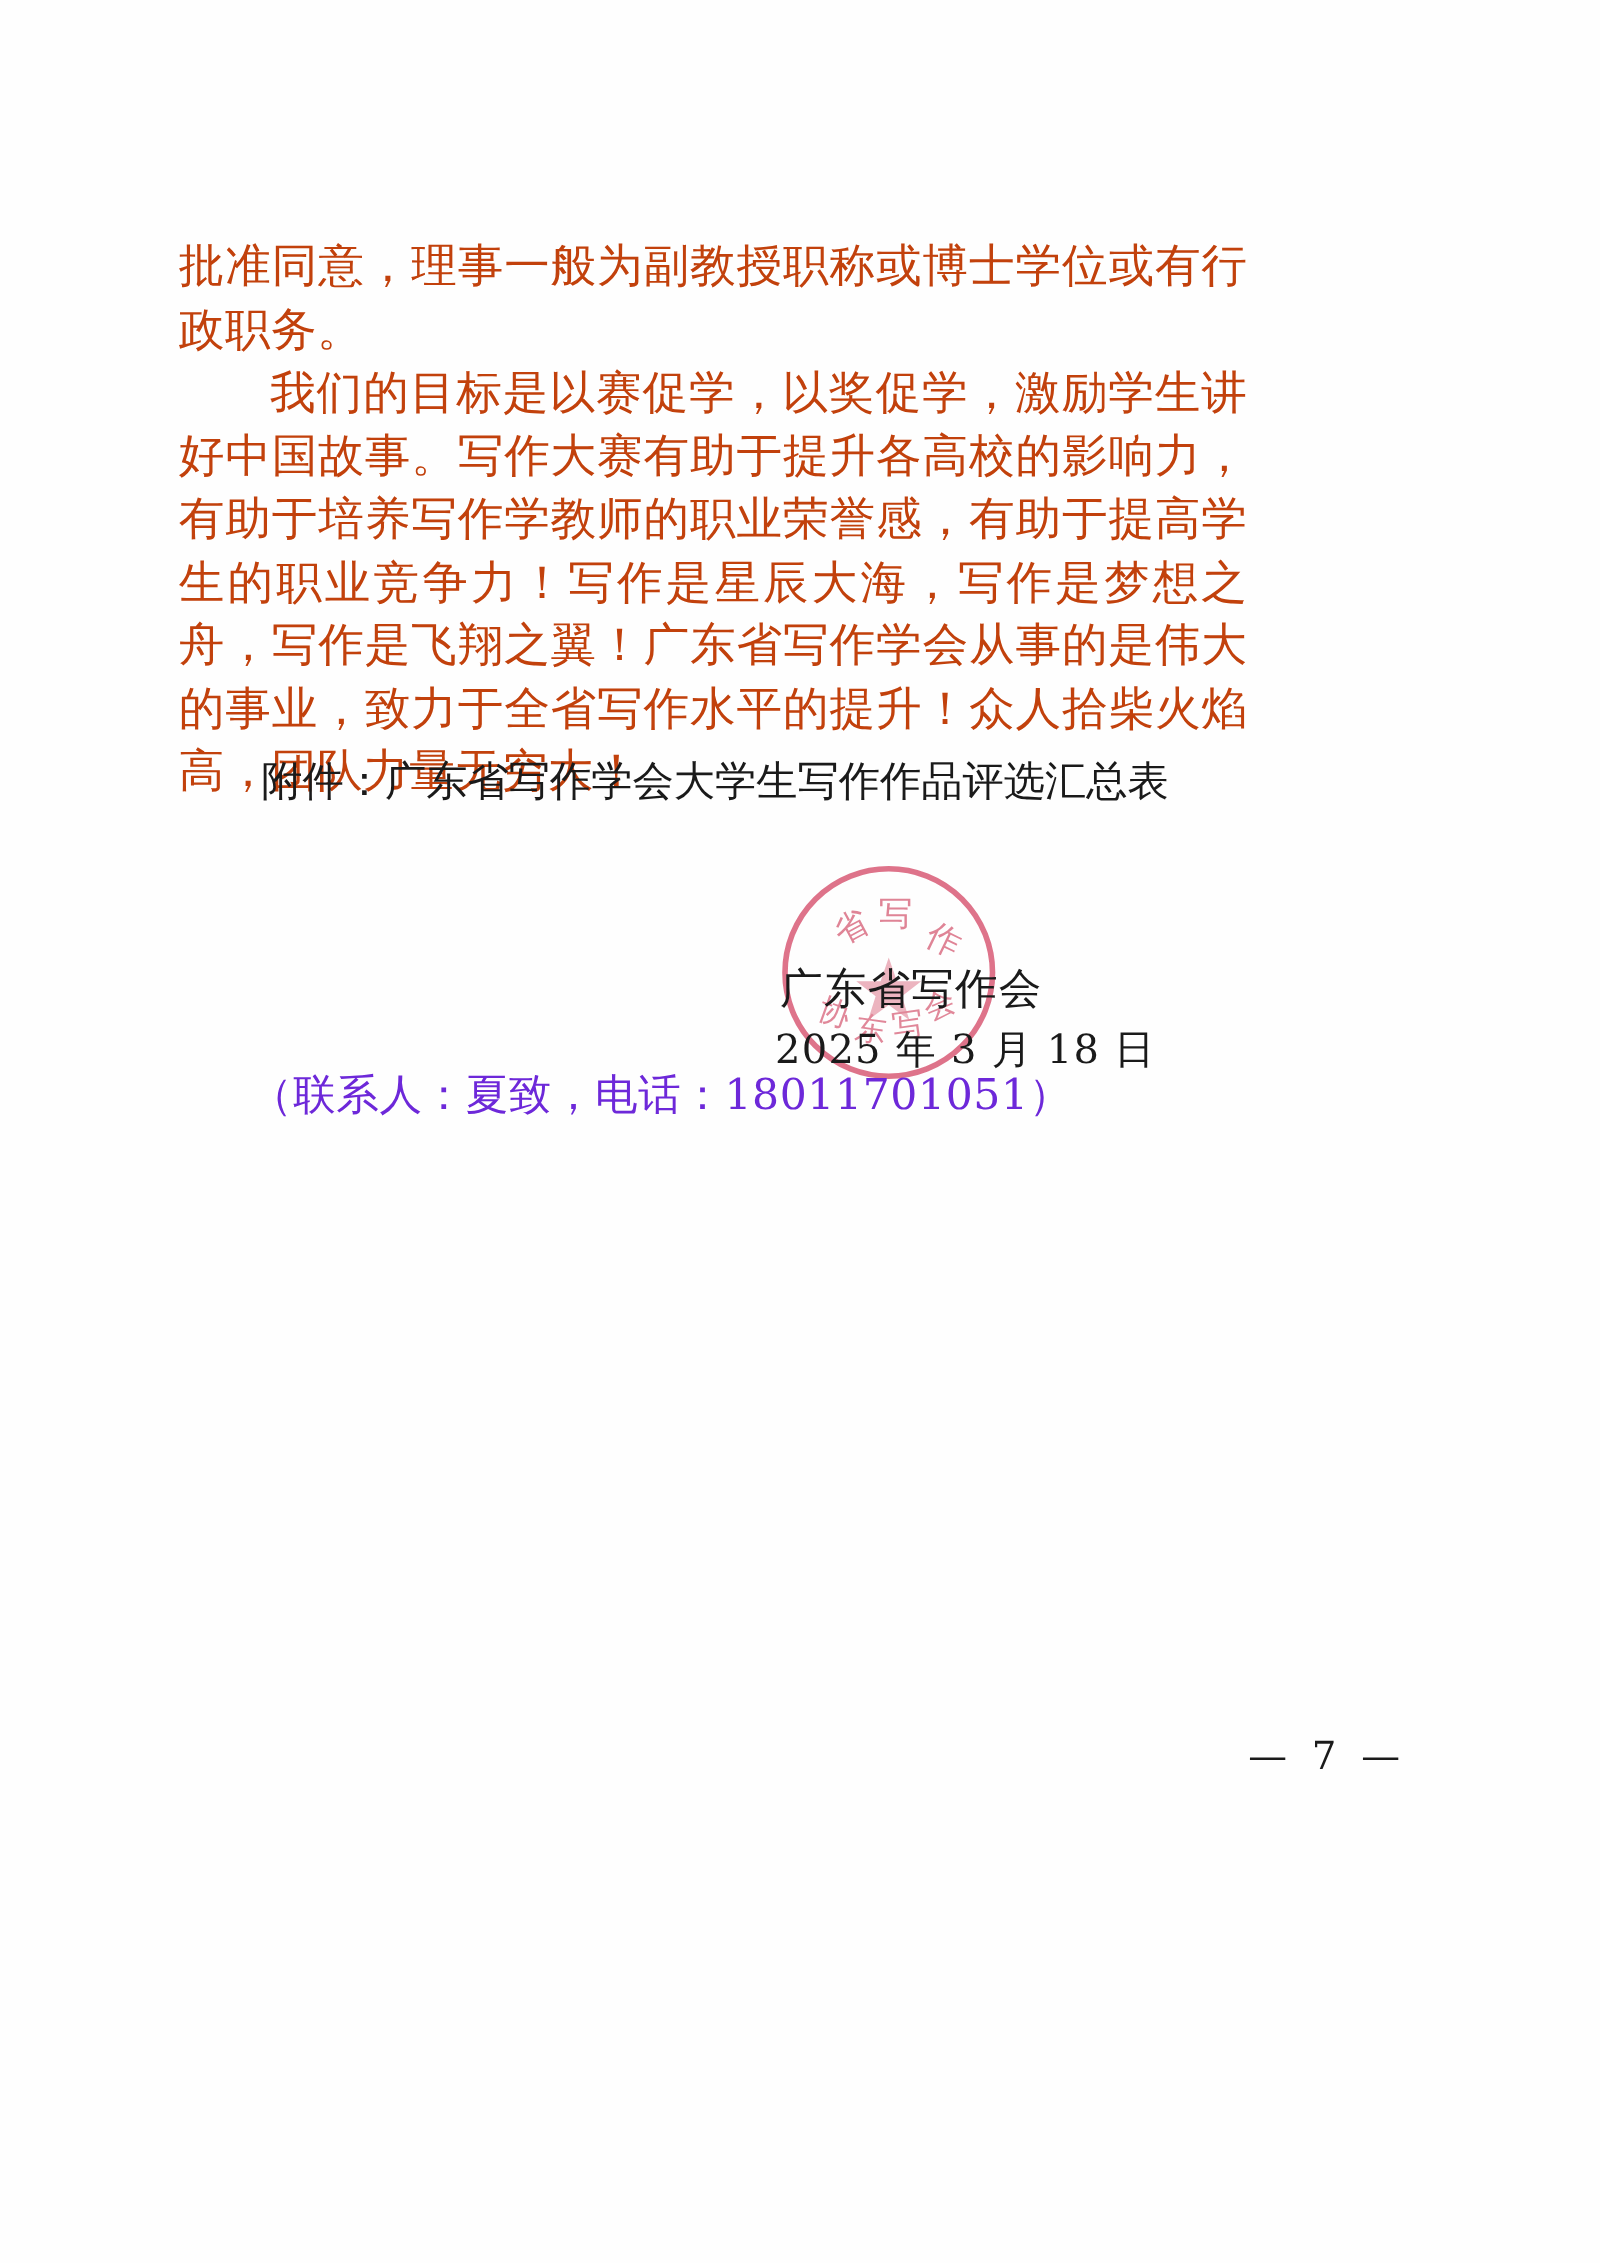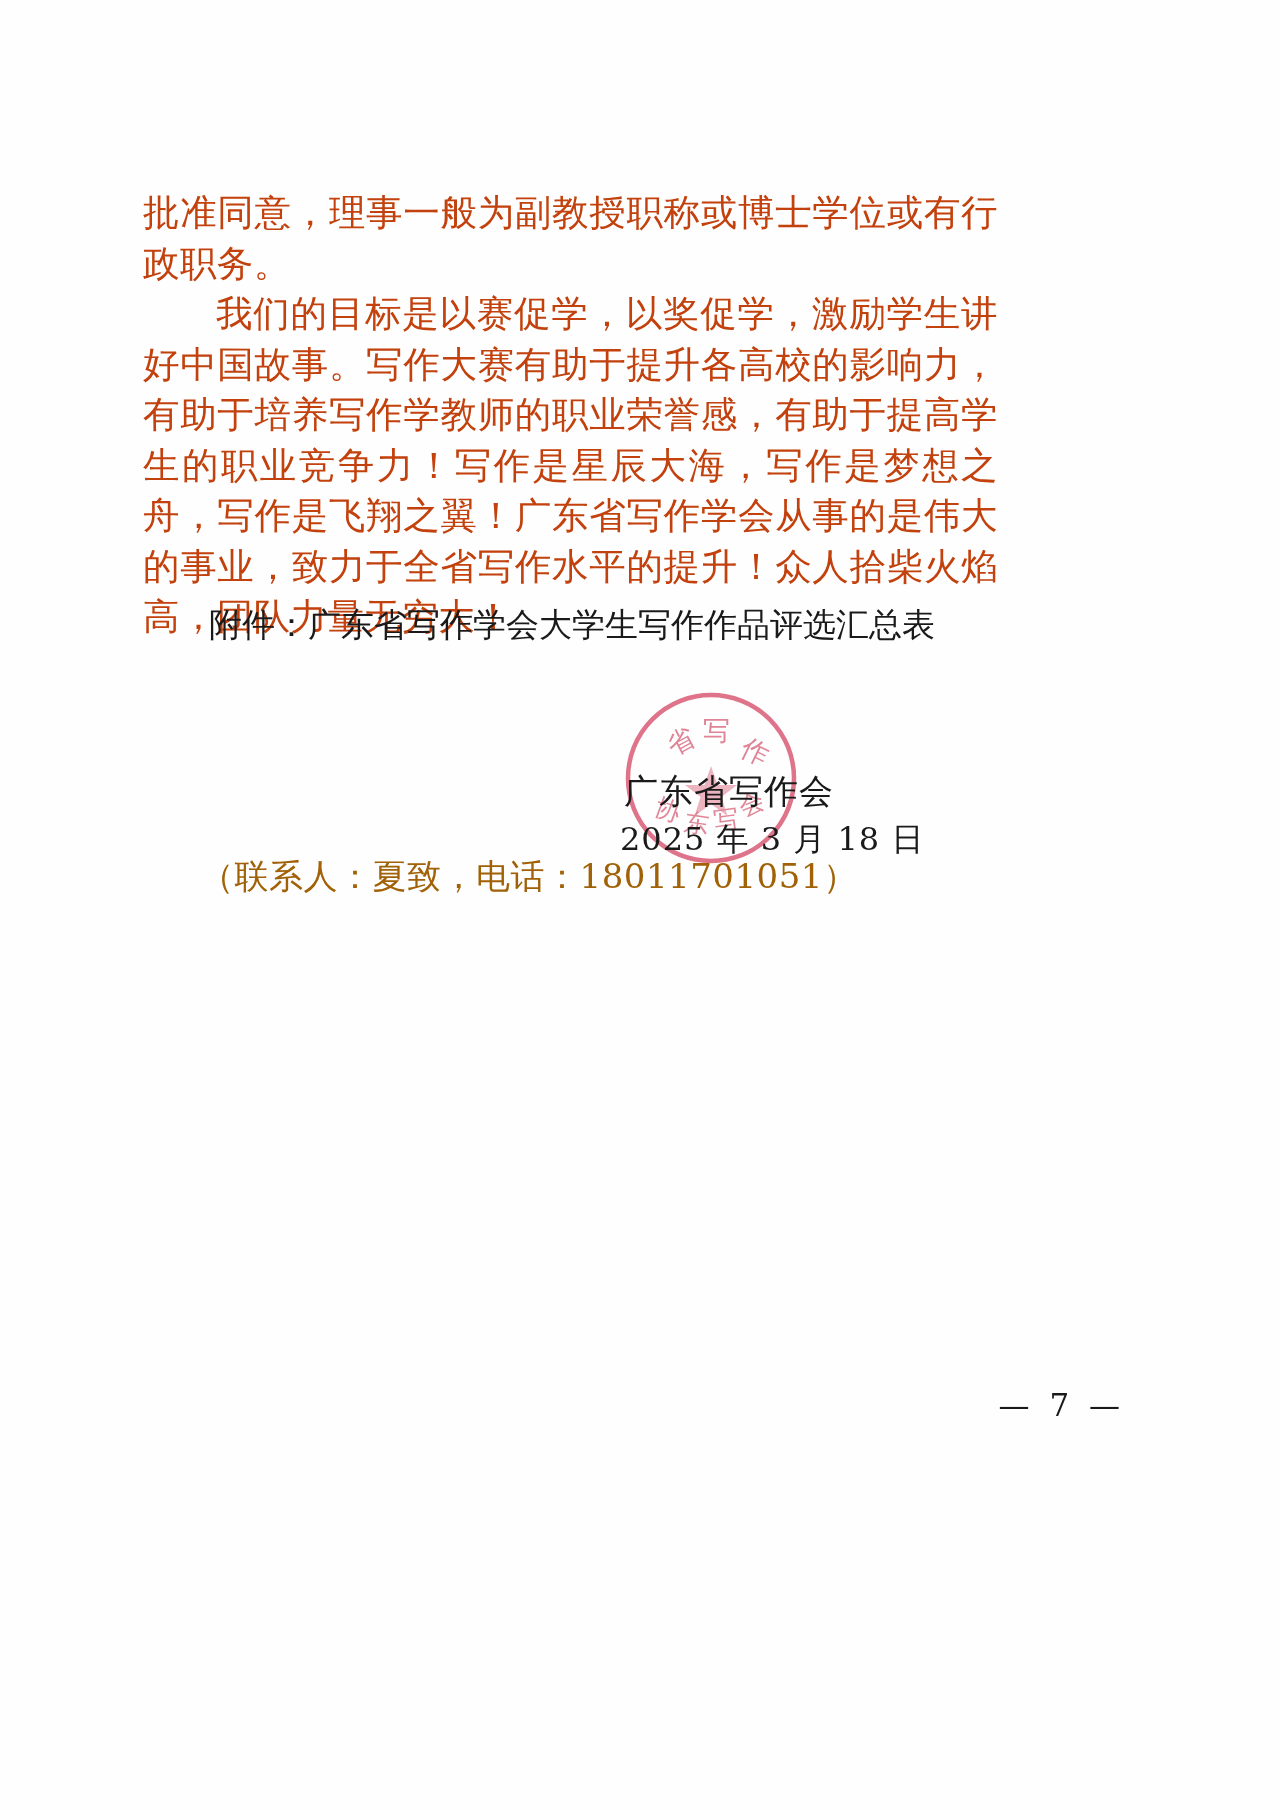--- a/index.html
+++ b/index.html
@@ -78,21 +78,21 @@
     margin-left: 20px;
     white-space: nowrap;
     font-family: "DejaVu Serif", "Liberation Serif", serif;
   }
   .contact-line {
     position: absolute;
     left: 200px;
     top: 852px;
     font-size: 34px;
     line-height: 48px;
-    color: #a16207;
+    color: #6d28d9;
     letter-spacing: 0.5px;
     white-space: nowrap;
     font-family: "DejaVu Serif", "Liberation Serif", serif;
   }
   
   .seal {
     position: absolute;
     left: 611px;
     top: 678px;
     width: 200px;

